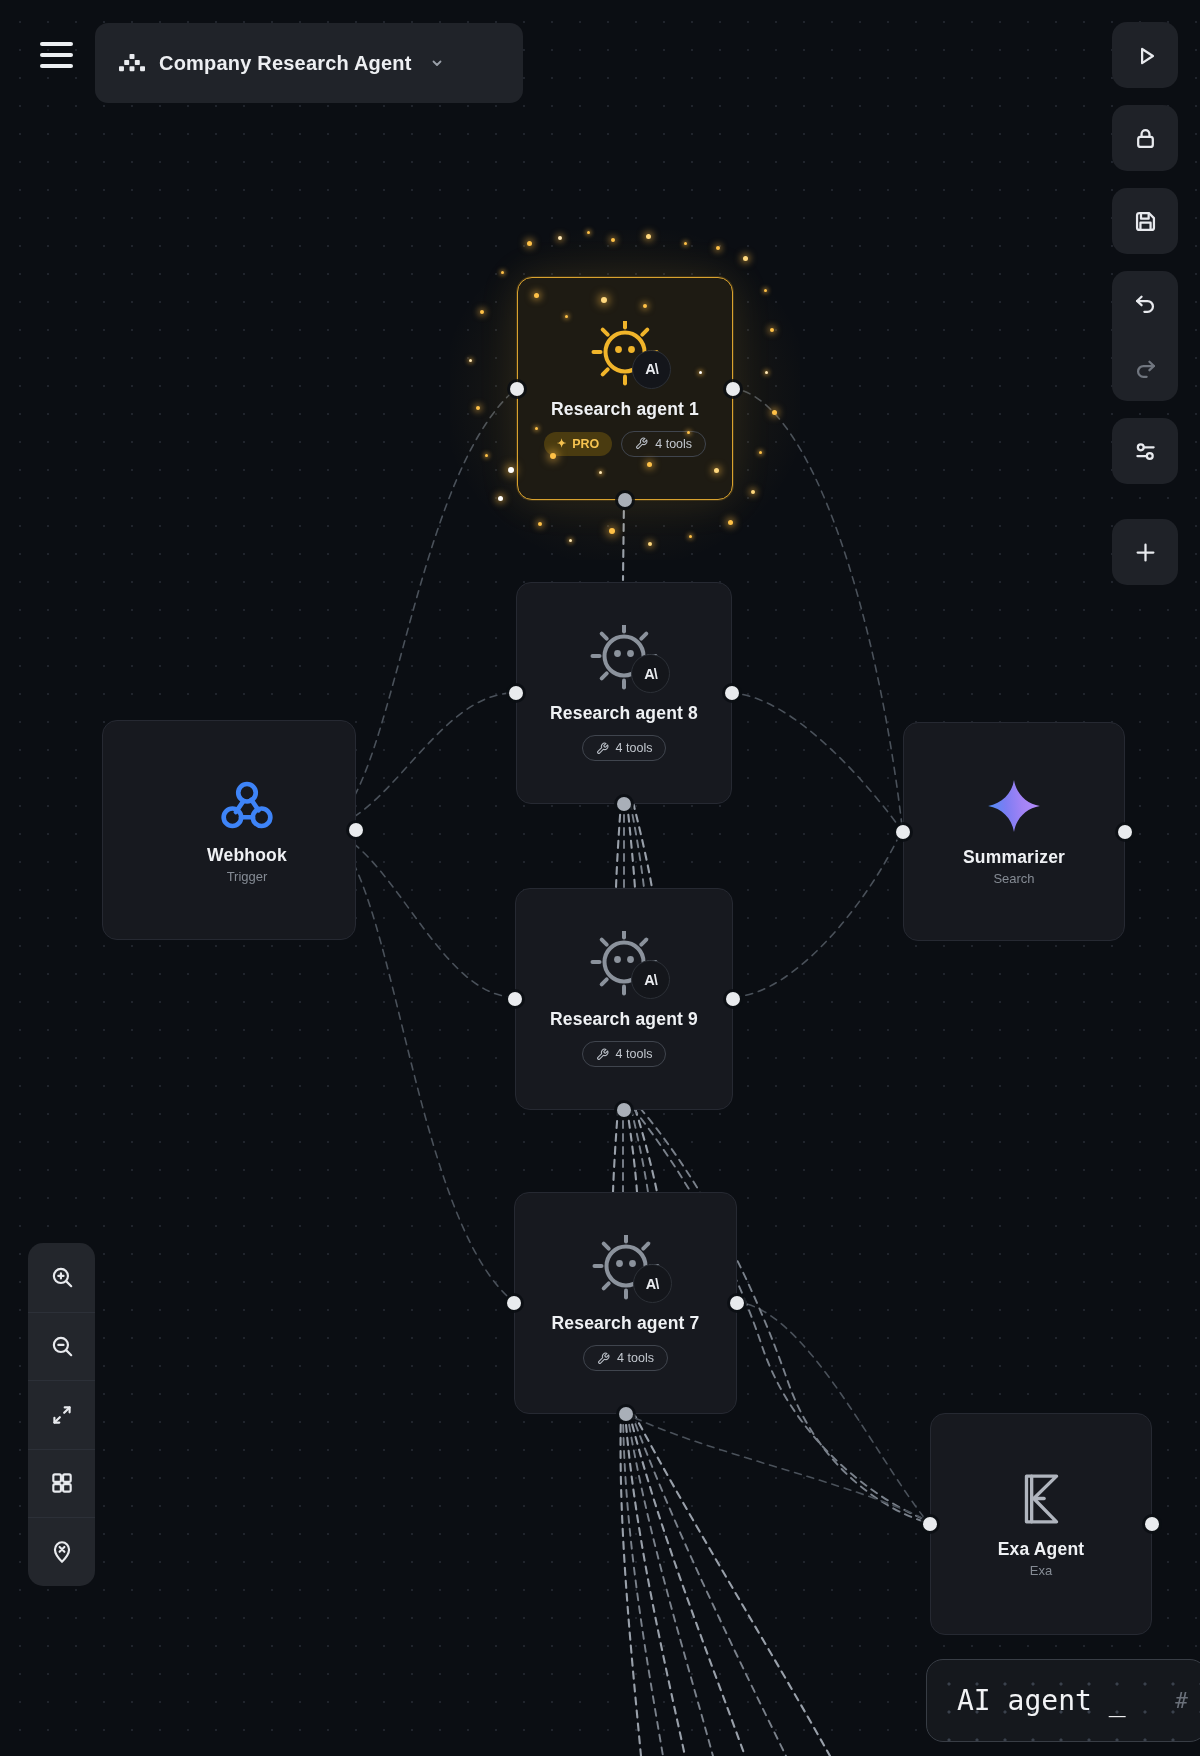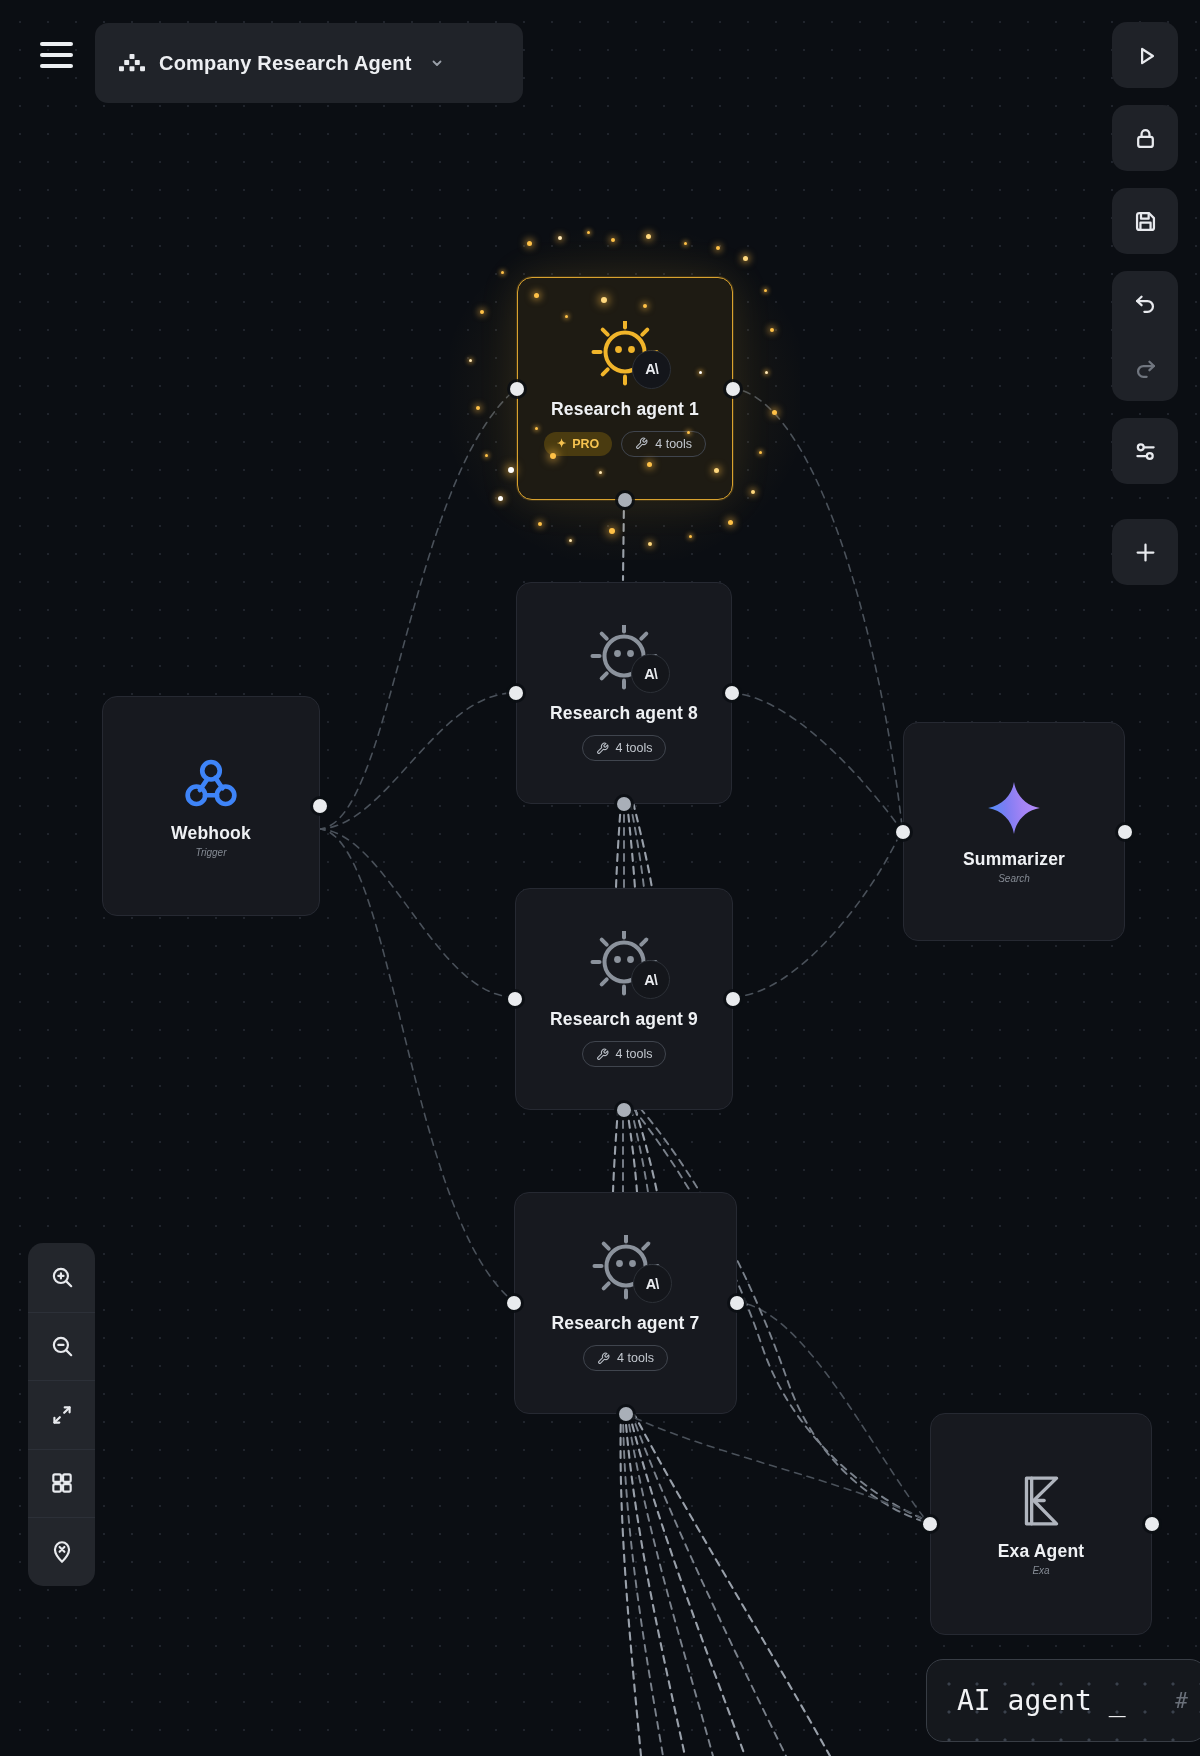--- a/index.html
+++ b/index.html
@@ -42,21 +42,21 @@
   }
   .node.selected{background:#1E1B13;border:1.5px solid #D9A22E;
     box-shadow:0 0 0 1px rgba(217,162,46,.18),0 0 40px rgba(217,162,46,.12);}
   .node .icon-wrap{position:relative;display:flex;align-items:center;justify-content:center;}
   .ai-badge{
     position:absolute;right:-12px;bottom:-2px;width:37px;height:37px;border-radius:50%;
     background:#14161B;border:1px solid #2C3037;display:flex;align-items:center;justify-content:center;
     color:#E9EBEF;font-weight:700;font-size:14.5px;letter-spacing:-1px;
   }
   .node .title{font-size:17.5px;font-weight:700;color:#EFF1F4;margin-top:12px;letter-spacing:.2px;}
-  .node .subtitle{font-size:10px;color:#858B94;margin-top:3px;font-style:italic;}
+  .node .subtitle{font-size:13px;color:#858B94;margin-top:3px;}
   .badges{display:flex;gap:9px;margin-top:11px;align-items:center;}
   .badge-pro{background:#4A3B10;color:#F6C350;font-size:12.5px;font-weight:700;padding:5px 13px;border-radius:999px;display:flex;gap:6px;align-items:center;}
   .badge-pro .spark{font-size:11px;}
   .badge-tools{border:1px solid #40454E;color:#C3C8CF;font-size:12.5px;padding:5px 13px;border-radius:999px;display:flex;gap:7px;align-items:center;background:rgba(255,255,255,0.01);}
   .port{position:absolute;width:14px;height:14px;border-radius:50%;background:#E9EBEE;box-shadow:0 0 0 3px rgba(11,14,19,.85);z-index:6;cursor:crosshair;}
   .port.left{left:-8px;top:calc(50% - 7px);}
   .port.right{right:-8px;top:calc(50% - 7px);}
   .port.bottom{bottom:-8px;left:calc(50% - 7px);background:#A9AFB8;}
   
   .glow-field{position:absolute;z-index:2;pointer-events:none;
@@ -145,21 +145,21 @@
       <div class="sparkle" style="left: 598.5px; top: 470.5px; width: 3px; height: 3px; background: rgb(255, 233, 184); box-shadow: rgba(255, 190, 70, 0.55) 0px 0px 4.5px 1.35px;"></div>
       <div class="sparkle" style="left: 646.5px; top: 461.5px; width: 5px; height: 5px; background: rgb(255, 193, 71); box-shadow: rgba(255, 190, 70, 0.55) 0px 0px 7.5px 2.25px;"></div>
       <div class="sparkle" style="left: 686.5px; top: 430.5px; width: 3px; height: 3px; background: rgb(255, 193, 71); box-shadow: rgba(255, 190, 70, 0.55) 0px 0px 4.5px 1.35px;"></div>
       <div class="sparkle" style="left: 713.5px; top: 467.5px; width: 5px; height: 5px; background: rgb(255, 216, 126); box-shadow: rgba(255, 190, 70, 0.55) 0px 0px 7.5px 2.25px;"></div>
       <div class="sparkle" style="left: 534.5px; top: 426.5px; width: 3px; height: 3px; background: rgb(255, 193, 71); box-shadow: rgba(255, 190, 70, 0.55) 0px 0px 4.5px 1.35px;"></div>
       <div class="sparkle" style="left: 698.5px; top: 370.5px; width: 3px; height: 3px; background: rgb(255, 255, 255); box-shadow: rgba(255, 190, 70, 0.55) 0px 0px 4.5px 1.35px;"></div>
       <div class="sparkle" style="left: 508px; top: 467px; width: 6px; height: 6px; background: rgb(255, 255, 255); box-shadow: rgba(255, 190, 70, 0.55) 0px 0px 9px 2.7px;"></div>
     </div>
 
   <div id="nodes">
-      <div class="node" style="left: 102px; top: 696px; width: 216px; height: 218px;">
+      <div class="node" style="left: 102px; top: 720px; width: 216px; height: 218px; padding-left: 36px;">
         <div class="icon-wrap">
           <span style="display:flex;">
             <svg width="58" height="56" viewBox="0 0 48 48" fill="none" stroke="#3E84F8" stroke-width="4" stroke-linecap="round">
       <circle cx="24" cy="13.5" r="7.5"></circle>
               <circle cx="11.5" cy="34.5" r="7.5"></circle>
               <circle cx="36.5" cy="34.5" r="7.5"></circle>
       <path d="M21 20.5 L14.5 30"></path>
               <path d="M19 34.5 H29"></path>
               <path d="M33.8 28.5 L27.8 19.5"></path>
             </svg>

